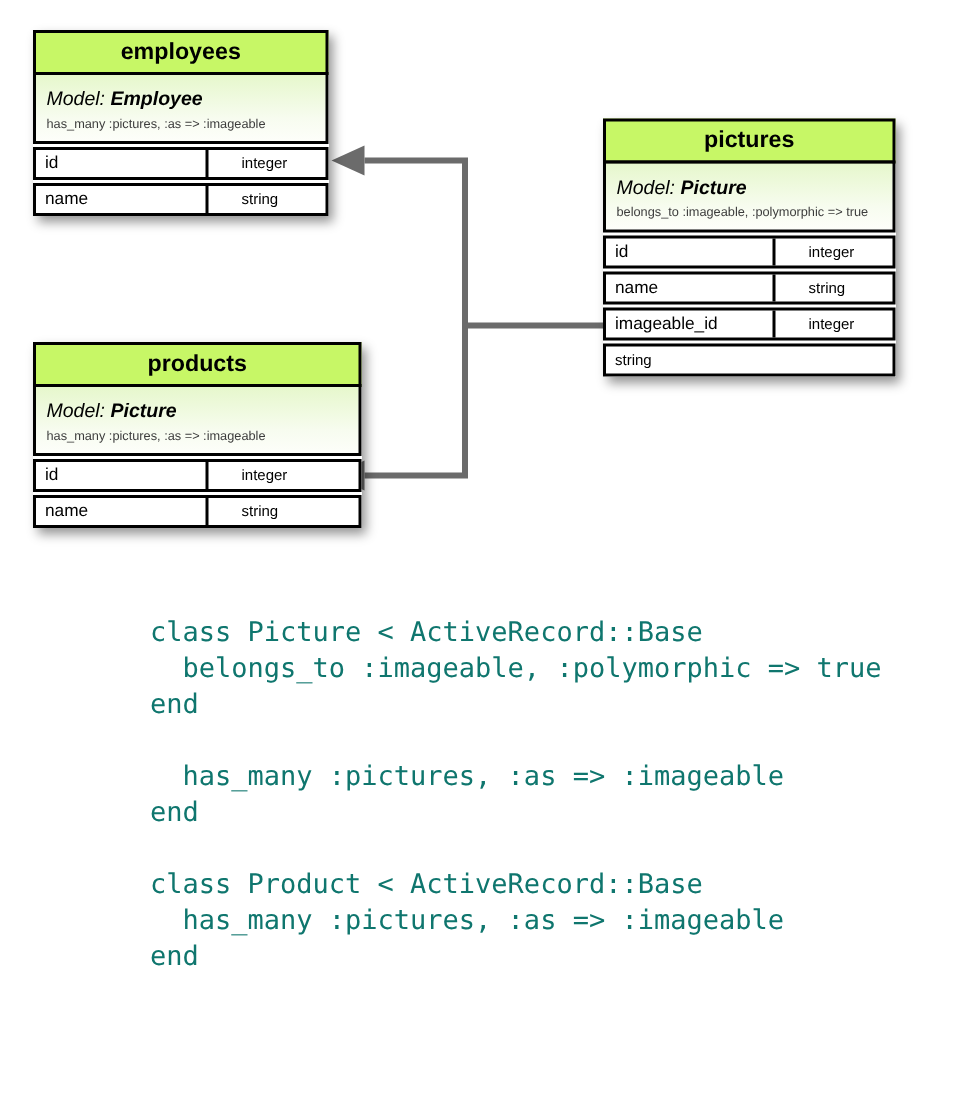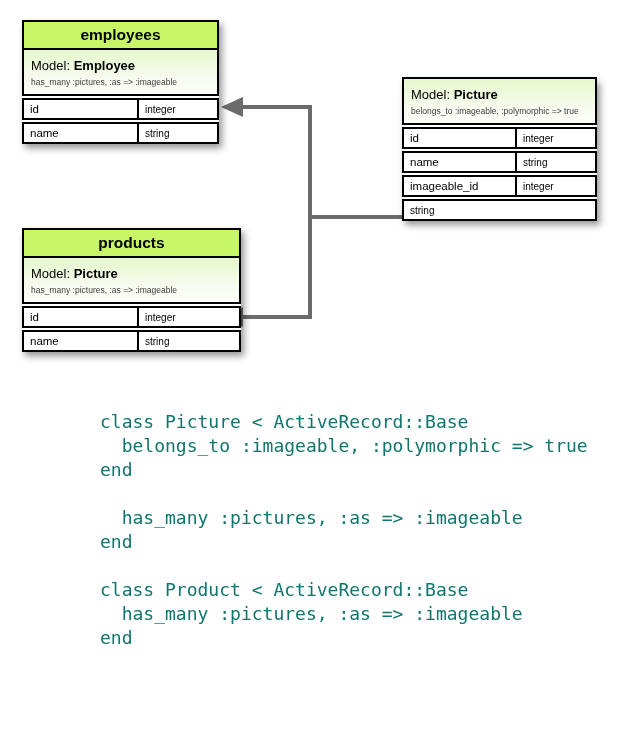--- a/index.html
+++ b/index.html
@@ -30,33 +30,34 @@
     text-align: center;
     font-weight: bold;
     font-size: 15.5px;
   }
   .tmodel {
     border: 2px solid #000;
     margin-top: -2px;
     background: linear-gradient(180deg, var(--model-green-top, #e6f7cc) 0%, #f7fcef 65%, #fdfefa 100%);
     padding: 8px 7px 6px 7px;
   }
-  .model-line { font-size: 13px; line-height: 16px; }
+  .model-line { font-size: 13px; line-height: 16px; font-style: italic; }
   .model-line b { font-weight: bold; }
   .assoc {
     margin-top: 3px;
     font-size: 8.5px;
     line-height: 11px;
     color: #3c3c3c;
   }
   .trow {
     display: flex;
     margin-top: 2px;
     border: 2px solid #000;
     background: #fff;
+    gap: 16px;
   }
   .trow .c1 {
     box-sizing: border-box;
     border-right: 2px solid #000;
     padding: 3px 6px 2px 6px;
     font-size: 11.5px;
     line-height: 13px;
     height: 18px;
   }
   .trow .c2 {
@@ -115,20 +116,21 @@
       <div class="c1">id</div>
       <div class="c2">integer</div>
     </div>
     <div class="trow">
       <div class="c1">name</div>
       <div class="c2">string</div>
     </div>
   </div>
 
   <div class="etable" id="t-pictures">
+    <div class="thead">pictures</div>
     <div class="tmodel">
       <div class="model-line"><span>Model:</span> <b>Picture</b></div>
       <div class="assoc">belongs_to :imageable, :polymorphic =&gt; true</div>
     </div>
     <div class="trow">
       <div class="c1">id</div>
       <div class="c2">integer</div>
     </div>
     <div class="trow">
       <div class="c1">name</div>

